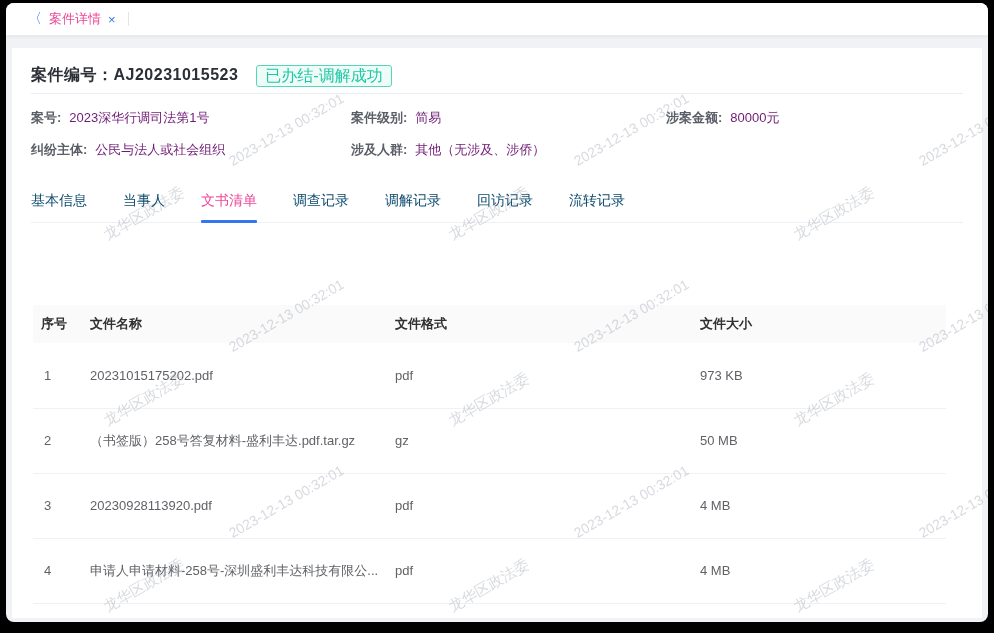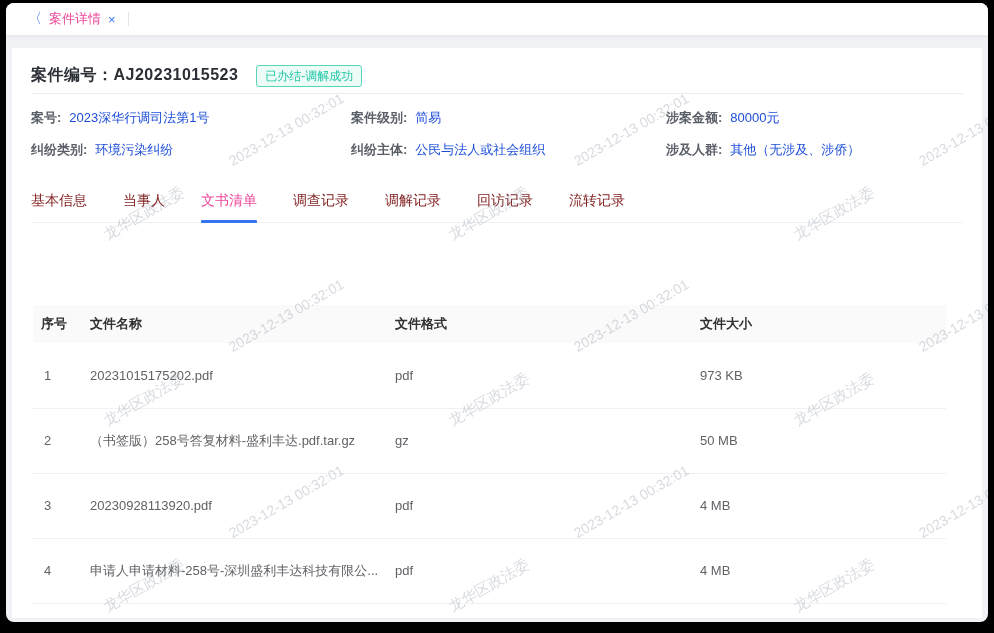--- a/index.html
+++ b/index.html
@@ -18,32 +18,32 @@
   .topbar .route-label { color:#ec4899; font-size:13px; }
   .topbar .close { color:#3575f0; font-size:13px; margin-left:7px; cursor:pointer; }
   .topbar .vdivider { width:1px; height:14px; background:#e2e4e8; margin-left:12px; }
 
   
   .card { position:absolute; left:6px; right:6px; top:45px; bottom:4px; background:#fff;
           padding:0 19px; overflow:hidden; }
 
   .case-header { display:flex; align-items:center; padding-top:15px; height:40px; }
   .case-title { font-size:16px; font-weight:bold; color:#2b2f36; letter-spacing:.5px; }
-  .status-badge { margin-left:18px; font-size:12px; color:#1fc7a5; background:#eefcf8;
+  .status-badge { margin-left:18px; font-size:16px; color:#1fc7a5; background:#eefcf8;
                   border:1px solid #55d6b9; border-radius:3px; padding:2px 8px; line-height:16px; }
 
   .hdivider { height:1px; background:#e9ecf0; margin-top:5px; }
 
   .info-grid { display:grid; grid-template-columns:320px 315px 1fr; row-gap:12px;
                margin-top:14px; font-size:13px; line-height:20px; }
   .info-item .lbl { color:#5a5e66; font-weight:bold; margin-right:8px; }
-  .info-item .val { color:#1d4ed8; }
+  .info-item .val { color:#701a75; }
 
   .tabs { display:flex; gap:36px; margin-top:32px; border-bottom:1px solid #eef0f3; }
-  .tab { font-size:14px; color:#7f1d1d; padding-bottom:12px; position:relative; cursor:pointer; }
+  .tab { font-size:14px; color:#0c4a6e; padding-bottom:12px; position:relative; cursor:pointer; }
   .tab.active { color:#ec4899; }
   .tab.active::after { content:""; position:absolute; left:0; right:0; bottom:-1px;
                        height:3px; background:#3575f0; border-radius:1px; }
 
   .doc-table { margin-top:82px; margin-left:2px; width:913px; border-collapse:collapse;
                table-layout:fixed; font-size:13px; }
   .doc-table col.c-seq { width:57px; } .doc-table col.c-name { width:305px; }
   .doc-table col.c-format { width:305px; } .doc-table col.c-size { width:246px; }
   .doc-table thead th { background:#fafafa; height:38px; text-align:left; color:#303133;
                         font-weight:bold; padding:0; }
@@ -80,21 +80,20 @@
         </div>
         <span class="status-badge">已办结-调解成功</span>
       </div>
 
       <div class="hdivider"></div>
 
       <div class="info-grid" id="info-grid">
           <div class="info-item"><span class="lbl">案号:</span><span class="val">2023深华行调司法第1号</span></div>
           <div class="info-item"><span class="lbl">案件级别:</span><span class="val">简易</span></div>
           <div class="info-item"><span class="lbl">涉案金额:</span><span class="val">80000元</span></div>
-          <div class="info-item"><span class="lbl">纠纷类别:</span><span class="val">环境污染纠纷</span></div>
           <div class="info-item"><span class="lbl">纠纷主体:</span><span class="val">公民与法人或社会组织</span></div>
           <div class="info-item"><span class="lbl">涉及人群:</span><span class="val">其他（无涉及、涉侨）</span></div>
         </div>
 
       <div class="tabs" id="tabs">
           <div class="tab">基本信息</div>
           <div class="tab">当事人</div>
           <div class="tab active">文书清单</div>
           <div class="tab">调查记录</div>
           <div class="tab">调解记录</div>

